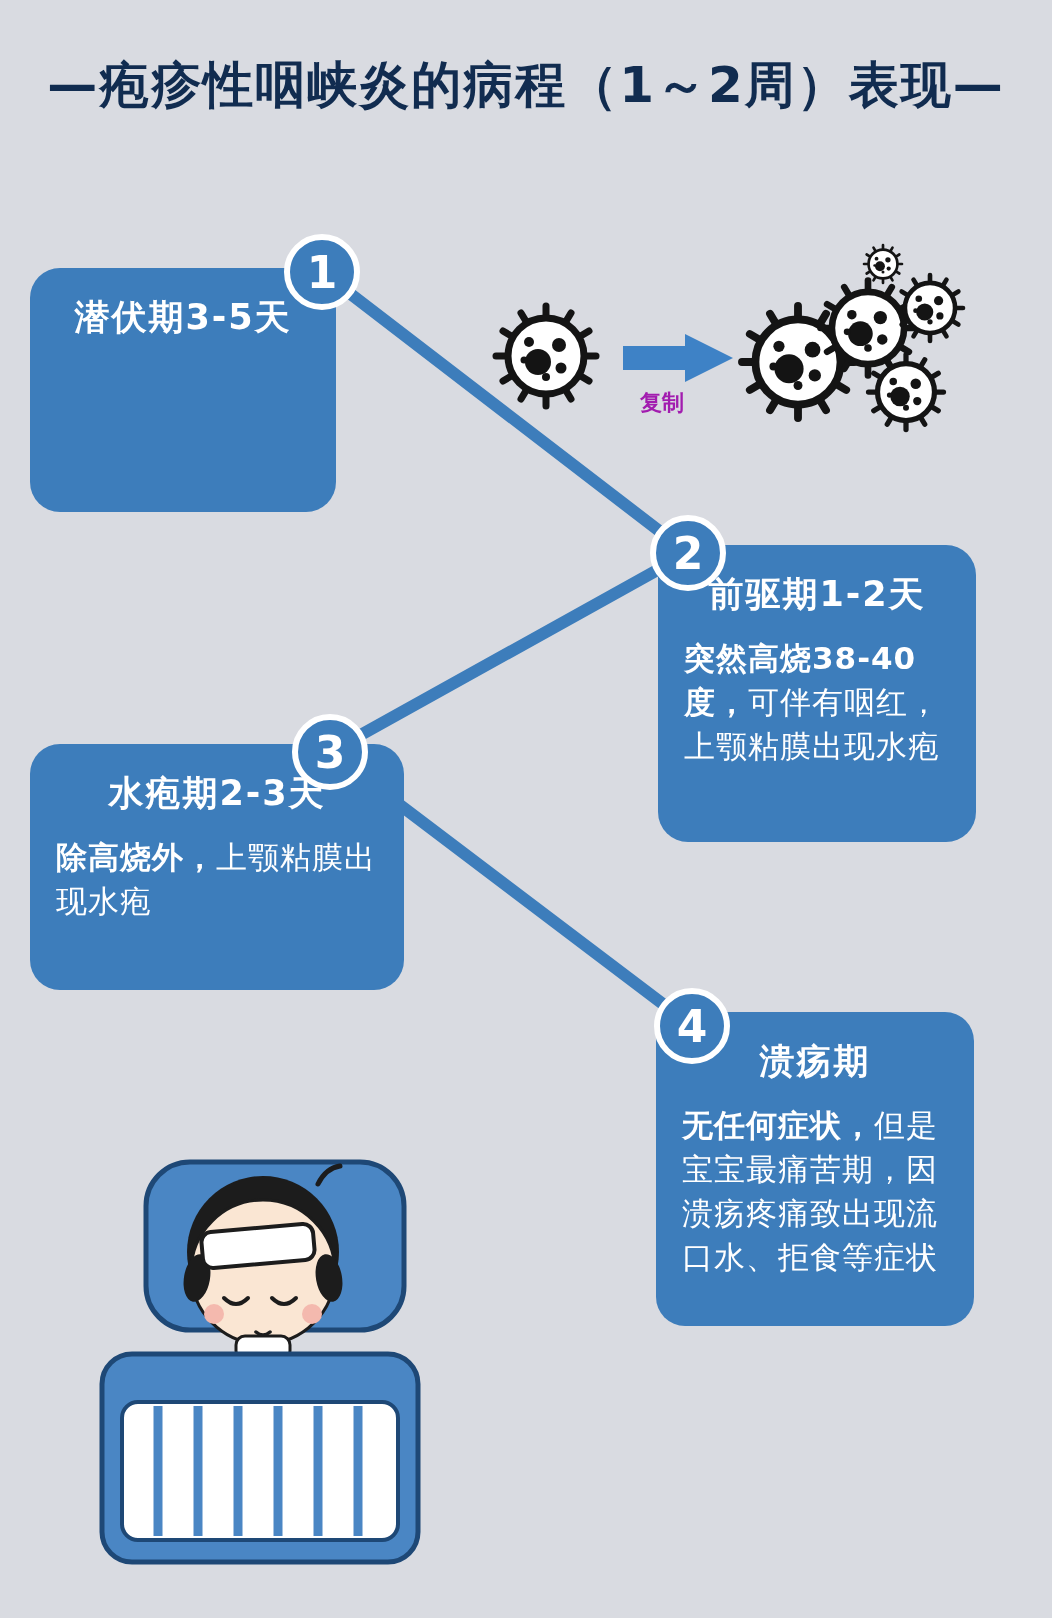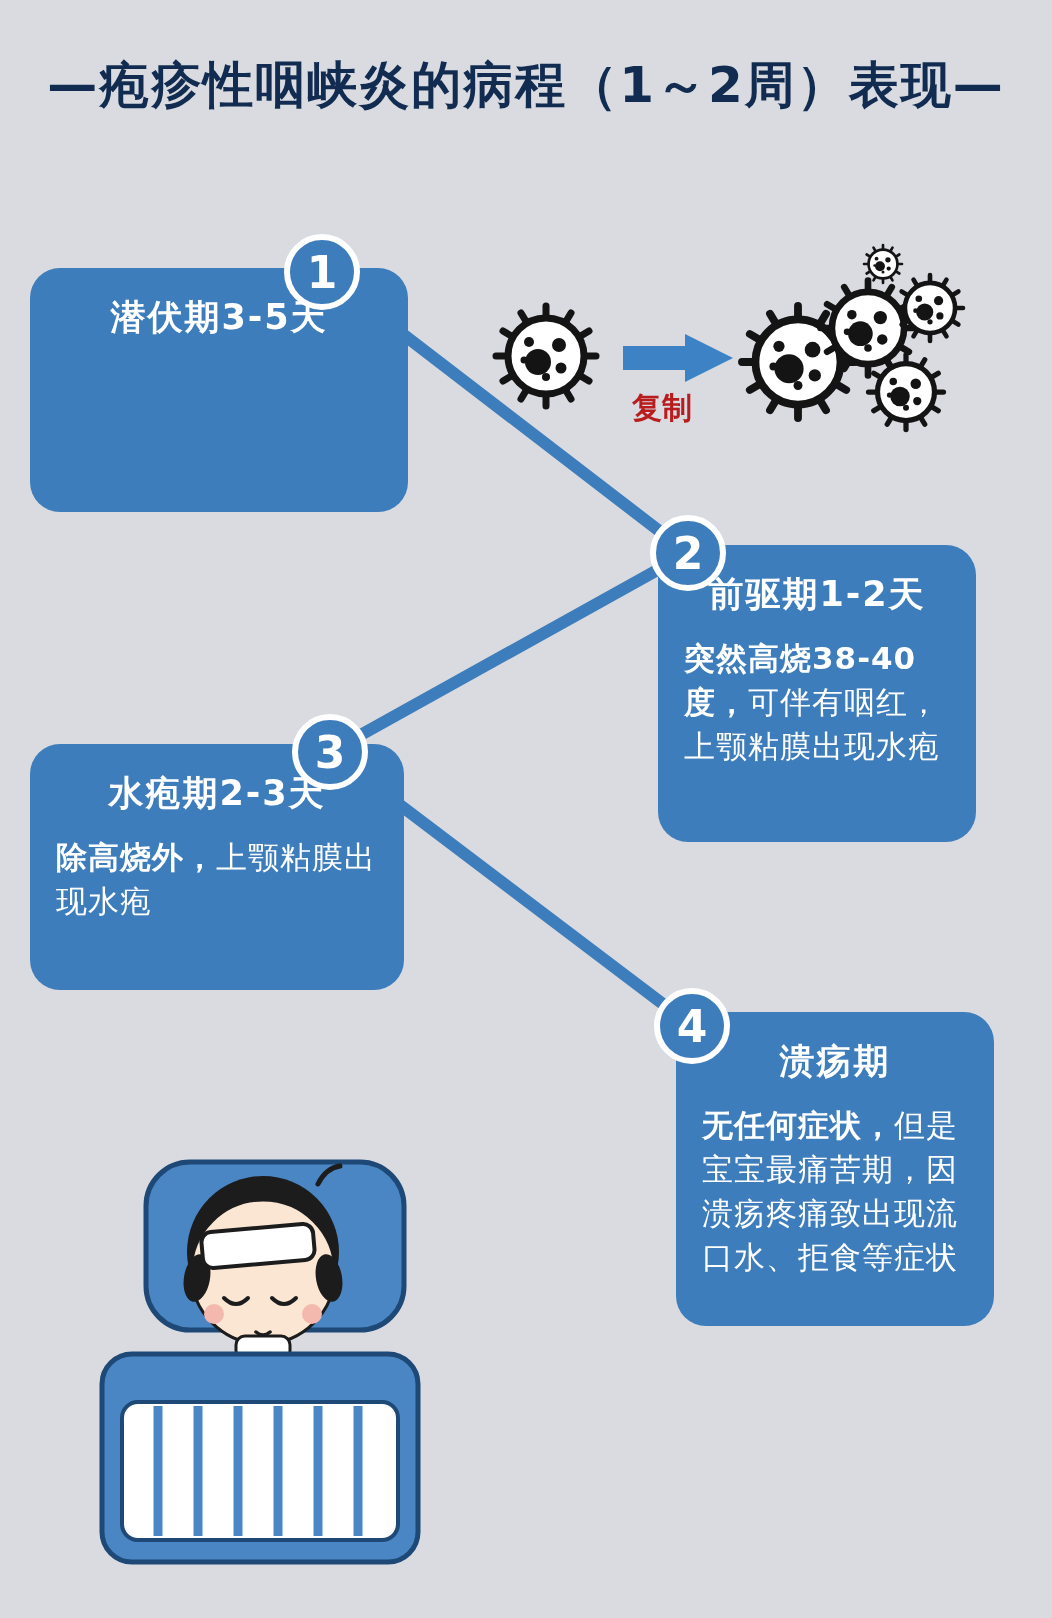--- a/index.html
+++ b/index.html
@@ -21,38 +21,38 @@
   }
   .stage-box h2 {
     text-align:center; font-size:35px; font-weight:bold;
     margin-top:26px; letter-spacing:2px;
   }
   .stage-box p {
     margin:18px 26px 0; font-size:31px; line-height:1.42; letter-spacing:1px;
     font-weight:normal;
   }
   .stage-box p b { font-weight:bold; }
-  .box1 { left:30px;  top:268px;  width:378px; height:244px; }
+  .box1 { left:30px;  top:268px;  width:306px; height:244px; }
   .box2 { left:658px; top:545px;  width:318px; height:297px; }
   .box3 { left:30px;  top:744px;  width:374px; height:246px; }
-  .box4 { left:676px; top:1012px; width:318px; height:314px; }
+  .box4 { left:656px; top:1012px; width:318px; height:314px;border-radius:29px; }
   .stage-num {
     position:absolute; width:76px; height:76px; border-radius:50%;
     background:#3d7dbb; border:6px solid #ffffff; color:#ffffff;
     display:flex; align-items:center; justify-content:center;
     font-size:44px; font-weight:bold; z-index:3;
   }
   .num1 { left:284px; top:234px; }
   .num2 { left:650px; top:515px; }
   .num3 { left:292px; top:714px; }
   .num4 { left:654px; top:988px; }
   .virus-art { position:absolute; left:478px; top:230px; width:512px; height:230px; z-index:1; }
   .replicate-label {
     position:absolute; left:600px; top:388px; width:124px; text-align:center;
-    font-size:30px; font-weight:bold; color:#b91c1c; z-index:2;
+    font-size:22px; font-weight:bold; color:#a21caf; z-index:2;
   }
   .child-art { position:absolute; left:80px; top:1150px; width:360px; height:445px; z-index:1; }
 </style>
 </head>
 <body>
 
 <div class="canvas">
 
   <h1 class="title">—疱疹性咽峡炎的病程（1～2周）表现—</h1>
 

